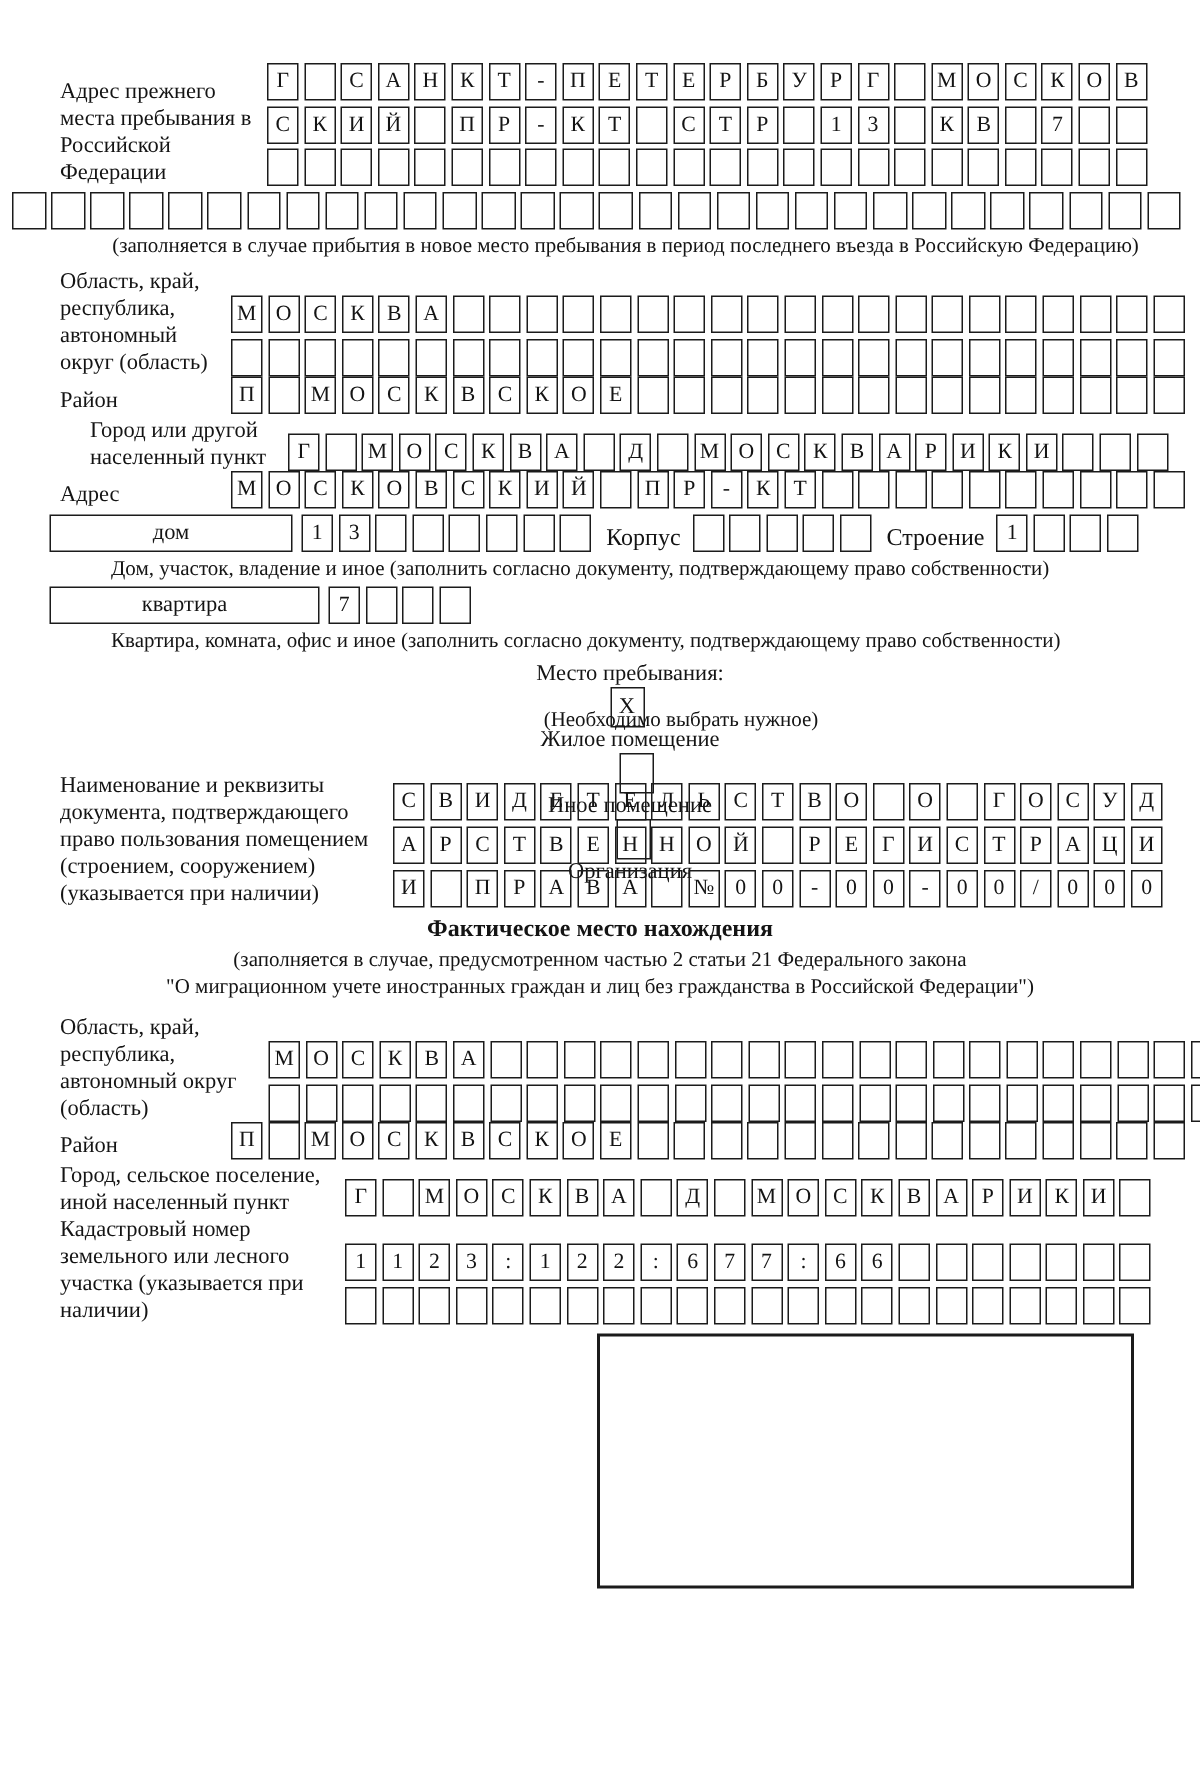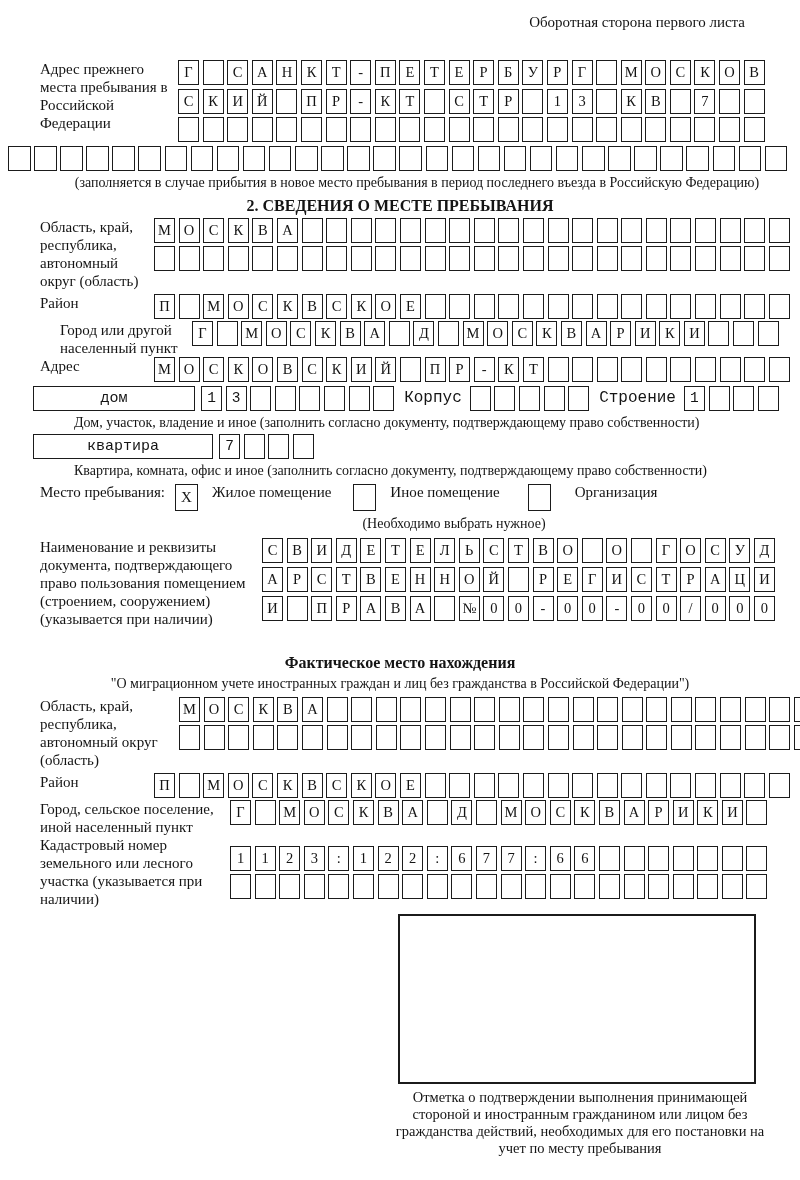--- a/index.html
+++ b/index.html
@@ -4,21 +4,21 @@
 <style>
   html,body { margin:0; padding:0; background:#888; }
   .page {
     position:relative; width:800px; height:1180px; margin:0 auto;
     background:#ffffff; color:#141414; overflow:hidden;
     font-family:"Liberation Serif","DejaVu Serif",serif;
     box-sizing:border-box; padding-top:14px;
   }
   .header-note { text-align:right; padding-right:55px; font-size:15px; height:18px; }
 
-  .row { display:flex; align-items:flex-start; margin-left:40px; }
+  .row { display:flex; align-items:flex-end; margin-left:40px; }
   .label { font-size:15px; line-height:18px; flex:0 0 auto; }
   .w132 { width:132px; } .w108 { width:108px; } .w126 { width:126px;margin-left:20px; }
   .w206 { width:206px; } .w133 { width:133px; } .w184 { width:184px; }
 
   .rows { display:flex; flex-direction:column; gap:3.5px; margin-left:6px; }
   .boxrow { display:flex; gap:3.6px; }
   .cell {
     flex:0 0 auto; width:21px; height:25px; box-sizing:border-box;
     border:1.6px solid #1b1b1b; display:flex; align-items:center; justify-content:center;
     font-size:14.5px;
@@ -33,25 +33,25 @@
   .sec1 { margin-top:28px; }
   .minh76 { min-height:76px; }
   .minh36 { min-height:36px; }
   .mt2 { margin-top:2px; }
   .mt4 { margin-top:4px; }
 
   .namedbox {
     height:25px; box-sizing:border-box; border:1.7px solid #1b1b1b;
     display:flex; align-items:center; justify-content:center; font-size:15px; flex:0 0 auto;
   }
-  .houserow { display:flex; align-items:center; margin-left:33px;font-family:Liberation Mono, monospace; }
+  .houserow { display:flex; align-items:flex-end; margin-left:33px; }
   .inline-label { font-size:16px; margin:0 8px 0 10px; }
   .leftcap { margin-left:40px; }
 
-  .stayrow { display:flex; align-items:flex-start; margin-left:40px; margin-top:5px; height:28px; font-size:15px; }
+  .stayrow { display:flex; align-items:center; margin-left:40px; margin-top:5px; height:28px; font-size:15px;flex-direction:column; }
   .checkbox {
     width:23px; height:27px; box-sizing:border-box; border:1.7px solid #1b1b1b;
     display:flex; align-items:center; justify-content:center; font-size:15px; flex:0 0 auto;
     margin:0 14px 0 10px;
   }
   .staycap { margin-left:210px; width:420px; text-align:center; }
 
   .docrows { display:flex; flex-direction:column; gap:4px; margin-left:6px; }
   .minh110 { min-height:110px; margin-top:6px;gap:10px; }
 
@@ -59,21 +59,20 @@
   .cadrows { padding-top:10px; }
 
   .stamp-box { width:358px; height:170px; box-sizing:border-box; border:2px solid #1b1b1b; margin:6px 0 0 398px; }
   .stamp-caption { width:392px; margin:5px 0 0 384px; text-align:center; font-size:14.5px; line-height:17px; }
 </style>
 </head>
 <body>
 
 <div class="page">
 
-  <div class="header-note">Оборотная сторона первого листа</div>
 
   <div class="row sec1">
     <div class="label w132">Адрес прежнего места пребывания в Российской Федерации</div>
     <div class="rows">
       <div class="boxrow">
           <div class="cell">Г</div>
           <div class="cell"></div>
           <div class="cell">С</div>
           <div class="cell">А</div>
           <div class="cell">Н</div>
@@ -178,21 +177,20 @@
       <div class="cell"></div>
       <div class="cell"></div>
       <div class="cell"></div>
       <div class="cell"></div>
       <div class="cell"></div>
       <div class="cell"></div>
       <div class="cell"></div>
     </div>
   <div class="caption center">(заполняется в случае прибытия в новое место пребывания в период последнего въезда в Российскую Федерацию)</div>
 
-  <div class="h-main">2. СВЕДЕНИЯ О МЕСТЕ ПРЕБЫВАНИЯ</div>
 
   <div class="row mt2 minh76">
     <div class="label w108">Область, край, республика, автономный округ (область)</div>
     <div class="rows">
       <div class="boxrow">
           <div class="cell">М</div>
           <div class="cell">О</div>
           <div class="cell">С</div>
           <div class="cell">К</div>
           <div class="cell">В</div>
@@ -470,20 +468,21 @@
           <div class="cell">0</div>
           <div class="cell">/</div>
           <div class="cell">0</div>
           <div class="cell">0</div>
           <div class="cell">0</div>
         </div>
     </div>
   </div>
 
   <div class="h-main">Фактическое место нахождения</div>
+  <div class="subcap">(заполняется в случае, предусмотренном частью 2 статьи 21 Федерального закона</div>
   <div class="subcap">"О миграционном учете иностранных граждан и лиц без гражданства в Российской Федерации")</div>
 
   <div class="row mt4 minh76">
     <div class="label w133">Область, край, республика, автономный округ (область)</div>
     <div class="rows">
       <div class="boxrow">
           <div class="cell">М</div>
           <div class="cell">О</div>
           <div class="cell">С</div>
           <div class="cell">К</div>
@@ -653,15 +652,14 @@
           <div class="cell"></div>
           <div class="cell"></div>
           <div class="cell"></div>
           <div class="cell"></div>
           <div class="cell"></div>
         </div>
     </div>
   </div>
 
   <div class="stamp-box"></div>
-  <div class="stamp-caption">Отметка о подтверждении выполнения принимающей стороной и иностранным гражданином или лицом без гражданства действий, необходимых для его постановки на учет по месту пребывания</div>
 
 </div>
 
 </body></html>

